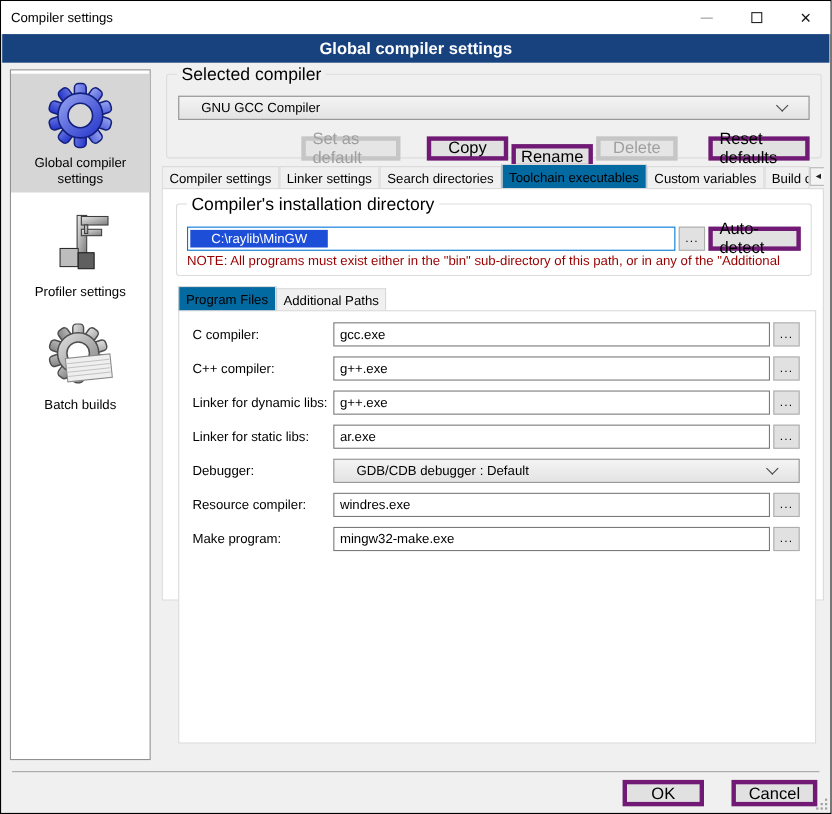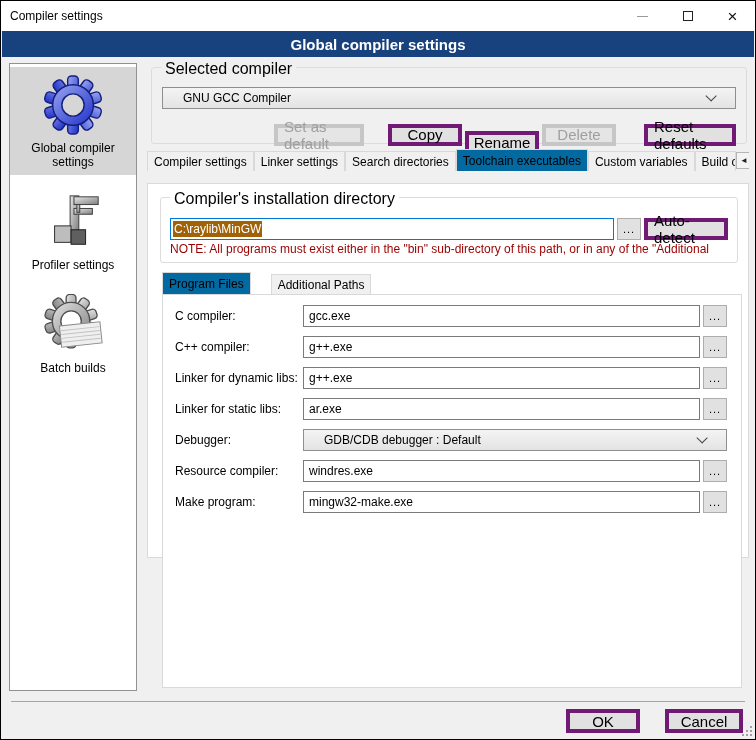--- a/index.html
+++ b/index.html
@@ -53,35 +53,35 @@
   
   .tabstrip{position:absolute;left:146px;top:148px;width:602px;height:22px;display:flex;align-items:flex-end;overflow:hidden;}
   .tab{height:20px;background:#f0f0f0;border:1px solid #d9d9d9;border-bottom:none;
     display:flex;align-items:center;padding:0 6px;margin-right:0;white-space:nowrap;font-size:12px;}
   .tab.active{height:22px;background:#0369a1;position:relative;z-index:3;border-color:#d9d9d9;}
   .tab.clipped{width:41px;overflow:hidden;flex:none;}
   .tab-arrows{margin-left:auto;display:flex;gap:1px;align-items:center;padding-bottom:2px;}
   .tab-arrow{width:17px;height:17px;background:#f4f4f4;border:1px solid #b5b5b5;font-size:8px;
     display:flex;align-items:center;justify-content:center;color:#222;}
   
-  .tabpage{position:absolute;left:146px;top:182px;width:602px;height:375px;background:#fff;
+  .tabpage{position:absolute;left:146px;top:170px;width:602px;height:375px;background:#fff;
     border:1px solid #d9d9d9;}
   .gb-install{left:12px;top:13px;width:578px;height:66px;background:#fff;position:absolute;}
   .gb-install .gb-legend{background:#fff;}
   .dir-row{position:absolute;left:9px;right:9px;top:20px;height:22px;display:flex;align-items:stretch;}
   .dir-input{flex:1;border:1px solid #0078d7;background:#fff;display:flex;align-items:center;
     padding:0 2px;overflow:hidden;white-space:nowrap;}
-  .dir-input .sel{background:#a16207;color:#fff;padding:1px 1px;}
+  .dir-input .sel{background:#1d4ed8;color:#fff;padding:1px 19px;}
   .browse{width:24px;flex:none;margin-left:3px;background:#e1e1e1;border:1px solid #adadad;
     display:flex;align-items:center;justify-content:center;font-size:11px;letter-spacing:1px;}
   .autodetect{width:84px;flex:none;margin-left:3px;}
   .note{position:absolute;left:9px;right:4px;top:44px;color:#990000;font-size:12px;
     white-space:nowrap;overflow:hidden;}
   
-  .subtabstrip{position:absolute;left:14px;top:88px;display:flex;align-items:flex-end;height:22px;gap:20px;}
+  .subtabstrip{position:absolute;left:14px;top:88px;display:flex;align-items:flex-end;height:22px;}
   .subpage{position:absolute;left:14px;top:110px;width:580px;height:394px;background:#fff;
     border:1px solid #d9d9d9;padding:10px 14px 0 12px;}
   .frow{display:flex;align-items:center;height:22px;margin-bottom:9px;}
   .flabel{width:128px;flex:none;font-size:12px;}
   .ftext{flex:1;height:22px;border:1px solid #7a7a7a;background:#fff;display:flex;align-items:center;
     padding:0 5px;overflow:hidden;white-space:nowrap;}
   .fcombo{flex:1;}
   
   .separator{position:absolute;left:10px;right:10px;top:700px;height:1px;background:#a6a6a6;}
   .footer{position:absolute;right:12px;top:708px;display:flex;gap:25px;}

